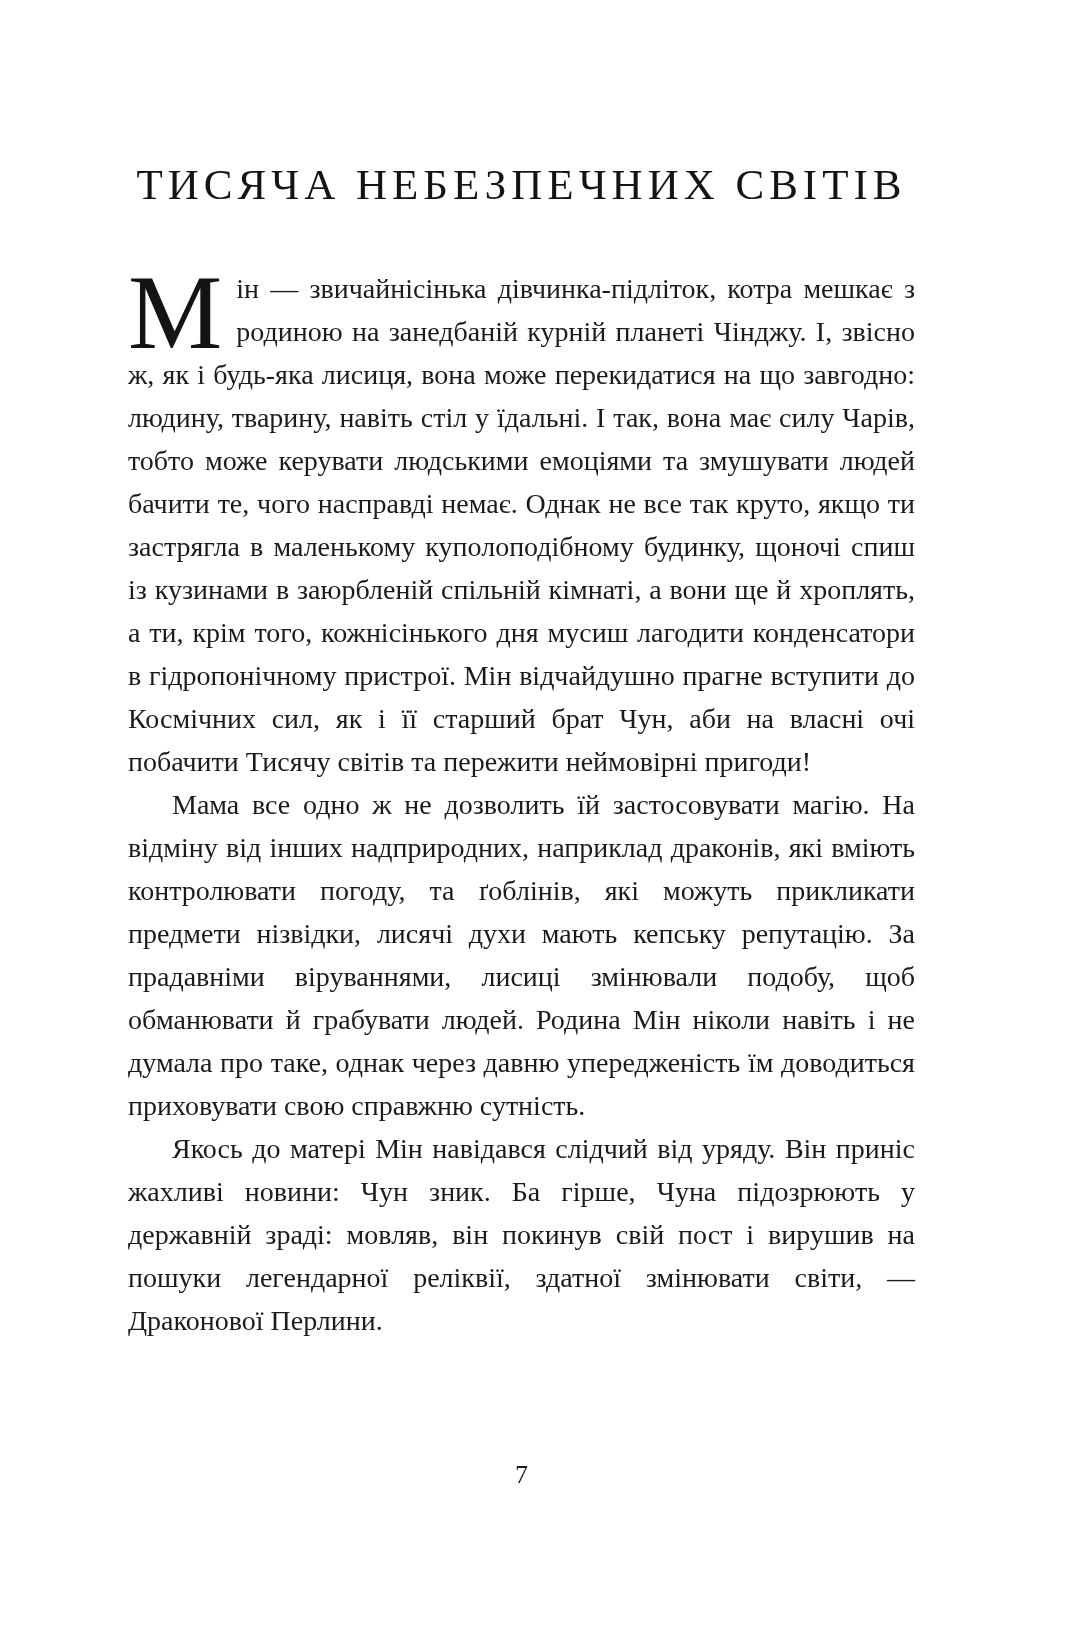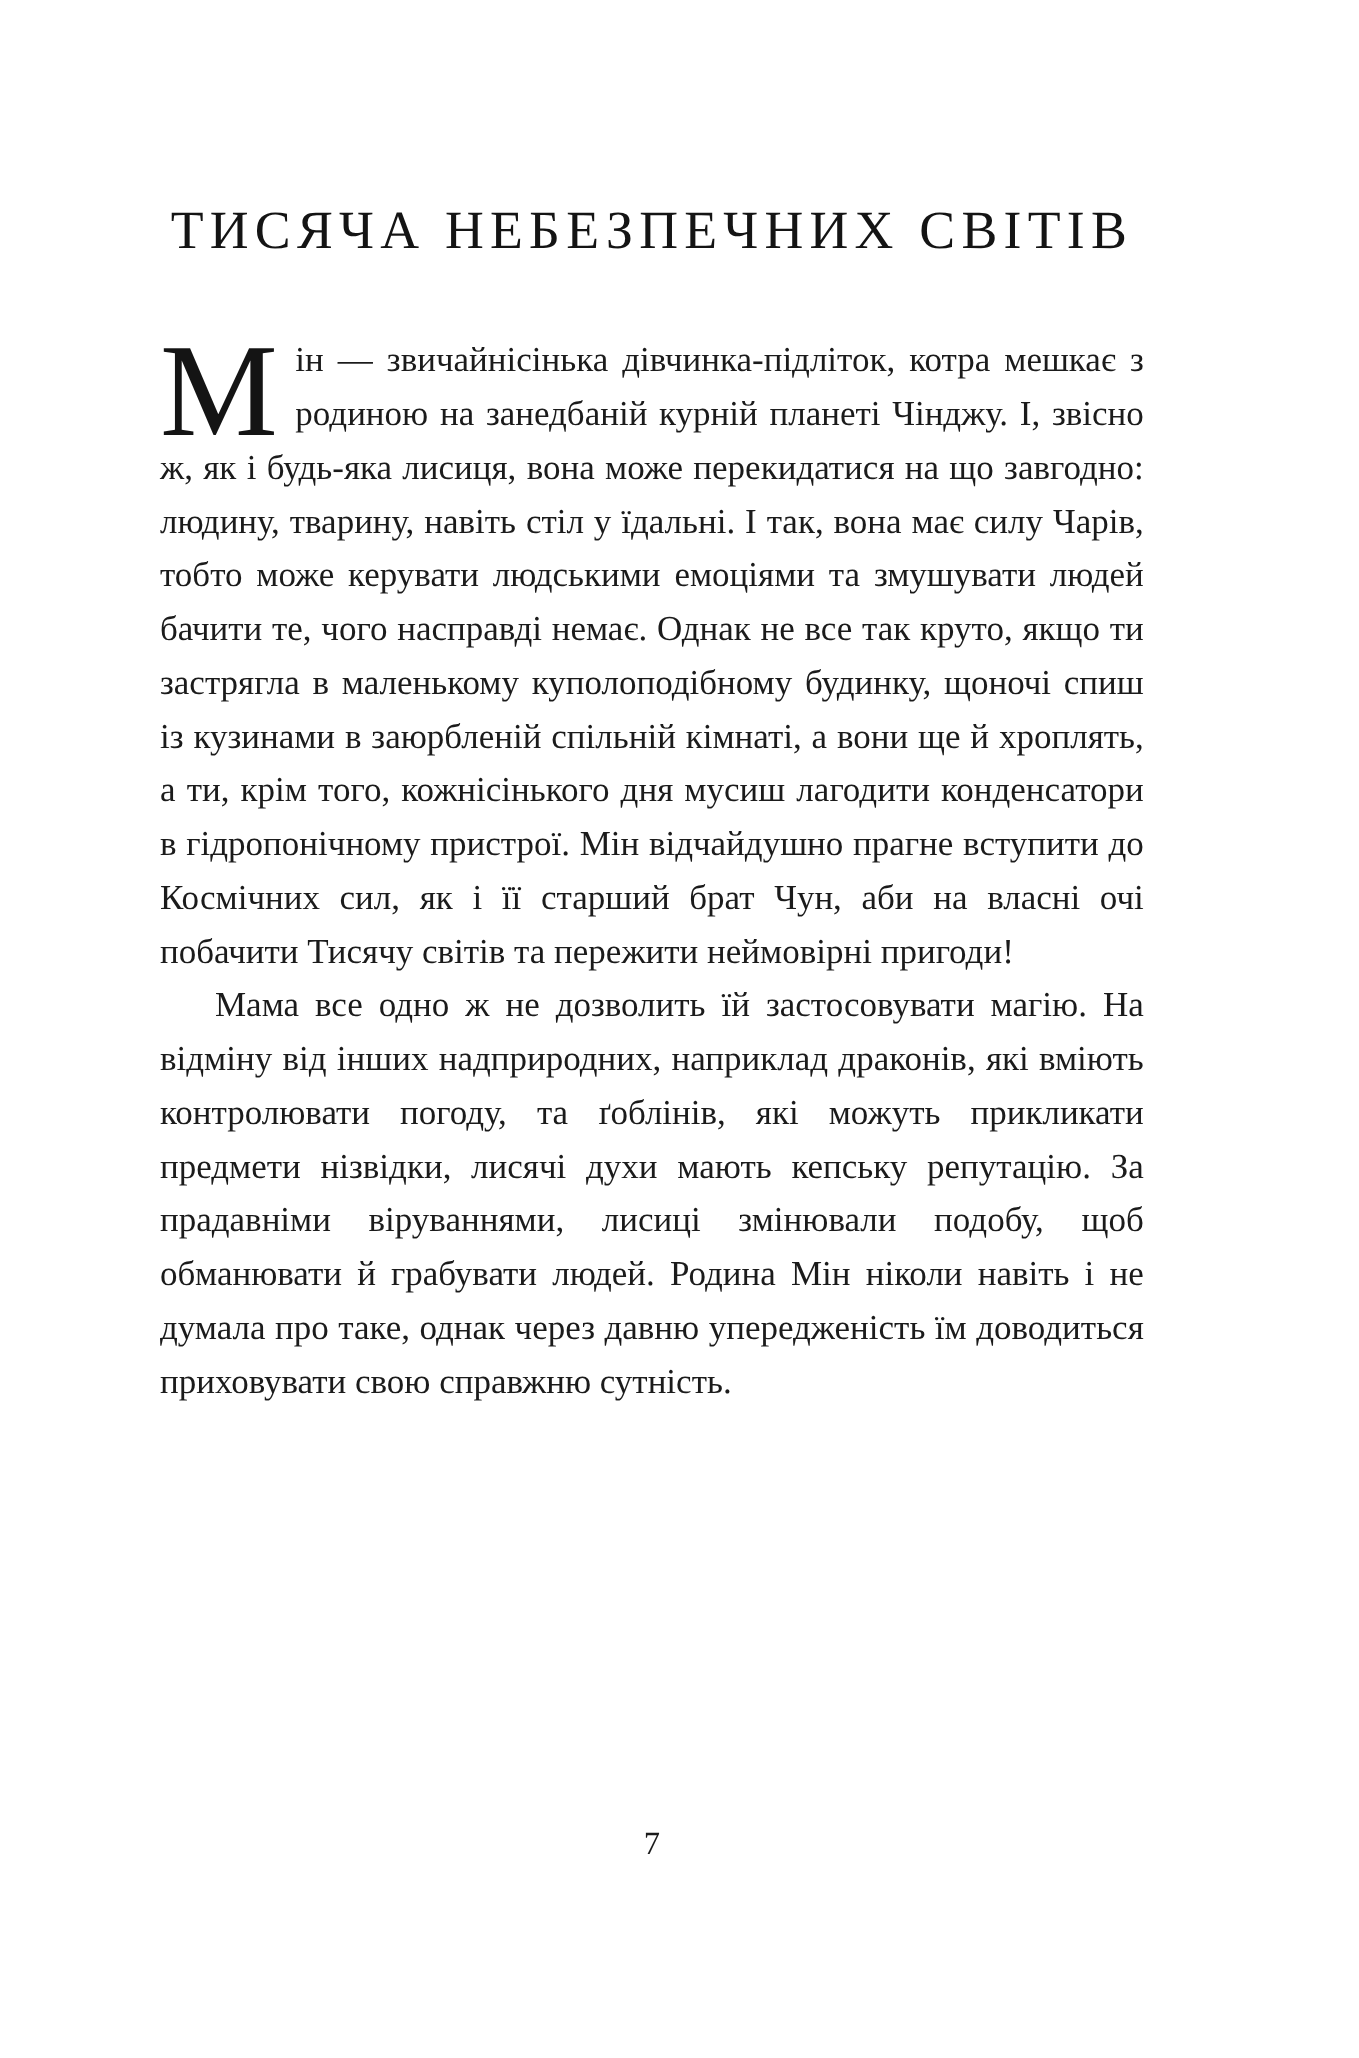--- a/index.html
+++ b/index.html
@@ -76,18 +76,19 @@
   <h1 class="chapter-title">ТИСЯЧА НЕБЕЗПЕЧНИХ СВІТІВ</h1>
 
   <div class="body-text">
 
     <p class="para">
       <span class="dropcap">М</span><span>ін — звичайнісінька дівчинка-підліток, котра мешкає з родиною на занедбаній курній планеті Чінджу. І, звісно ж, як і будь-яка лисиця, вона може перекидатися на що завгодно: людину, тварину, навіть стіл у їдальні. І так, вона має силу Чарів, тобто може керувати людськими емоціями та змушувати людей бачити те, чого насправді немає. Однак не все так круто, якщо ти застрягла в маленькому куполоподібному будинку, щоночі спиш із кузинами в заюрбленій спільній кімнаті, а вони ще й хроплять, а ти, крім того, кожнісінького дня мусиш лагодити конденсатори в гідропонічному пристрої. Мін відчайдушно прагне вступити до Космічних сил, як і її старший брат Чун, аби на власні очі побачити Тисячу світів та пережити неймовірні пригоди!</span>
     </p>
 
     <p class="para indent">Мама все одно ж не дозволить їй застосовувати магію. На відміну від інших надприродних, наприклад драконів, які вміють контролювати погоду, та ґоблінів, які можуть прикликати предмети нізвідки, лисячі духи мають кепську репутацію. За прадавніми віруваннями, лисиці змінювали подобу, щоб обманювати й грабувати людей. Родина Мін ніколи навіть і не думала про таке, однак через давню упередженість їм доводиться приховувати свою справжню сутність.</p>
 
+    <p class="para indent">Якось до матері Мін навідався слідчий від уряду. Він приніс жахливі новини: Чун зник. Ба гірше, Чуна підозрюють у державній зраді: мовляв, він покинув свій пост і вирушив на пошуки легендарної реліквії, здатної змінювати світи, — Драконової Перлини.</p>
 
   </div>
 
   <div class="page-number">7</div>
 
 </div>
 
 </body></html>

